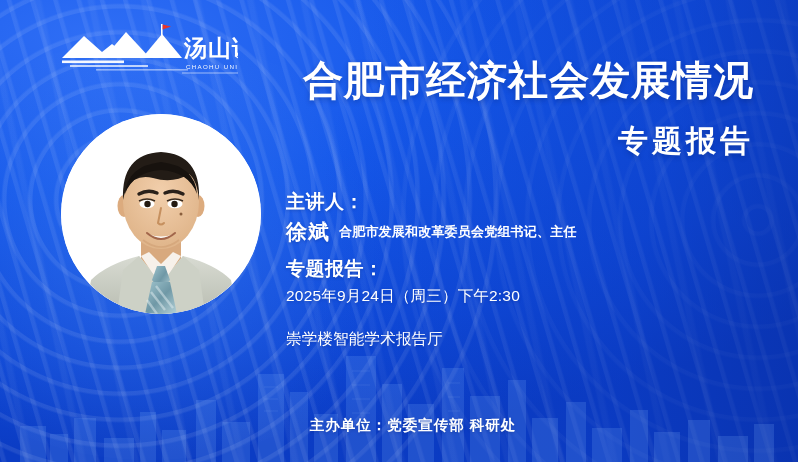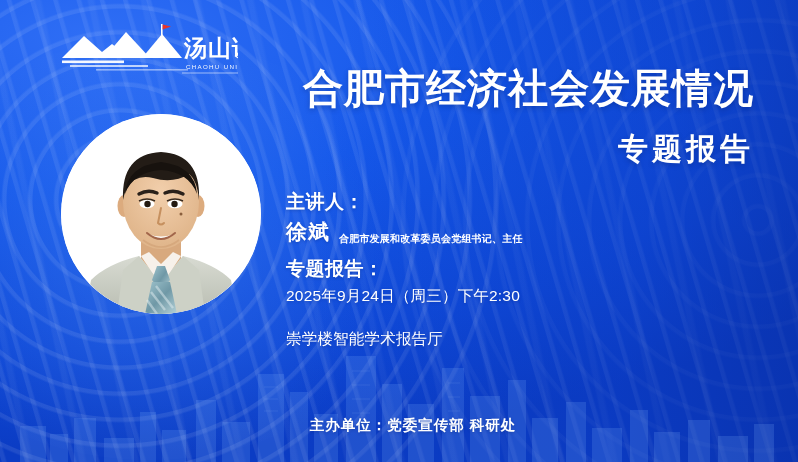--- a/index.html
+++ b/index.html
@@ -114,21 +114,20 @@
     text-align:right;
     color:#ffffff;
   }
   .headline .l1 {
     font-size:40px;
     font-weight:bold;
     letter-spacing:1px;
     line-height:1.12;
     text-shadow:0 2px 5px rgba(0,25,90,0.30);
     white-space:nowrap;
-    margin-top:8px;
   }
   .headline .l2 {
     margin-top:22px;
     font-size:30px;
     font-weight:bold;
     letter-spacing:4px;
     line-height:1.08;
     text-shadow:0 2px 5px rgba(0,25,90,0.30);
     white-space:nowrap;
   }
@@ -140,33 +139,33 @@
   }
   .lbl {
     font-size:19px;
     font-weight:bold;
     letter-spacing:0.5px;
     line-height:1.32;
     text-shadow:0 1px 3px rgba(0,25,90,0.28);
   }
   .row-name {
     display:flex;
-    align-items:flex-end;
+    align-items:center;
     gap:9px;
     margin-top:4px;
     margin-bottom:10px;
   }
   .name {
     font-size:21px;
     font-weight:bold;
     letter-spacing:1px;
     text-shadow:0 1px 3px rgba(0,25,90,0.28);
   }
   .title-sm {
-    font-size:10px;
+    font-size:13px;
     font-weight:bold;
     letter-spacing:0.2px;
   }
   .val {
     font-size:15.5px;
     font-weight:normal;
     letter-spacing:0.2px;
     margin-top:5px;
     margin-bottom:22px;
     text-shadow:0 1px 3px rgba(0,25,90,0.25);

